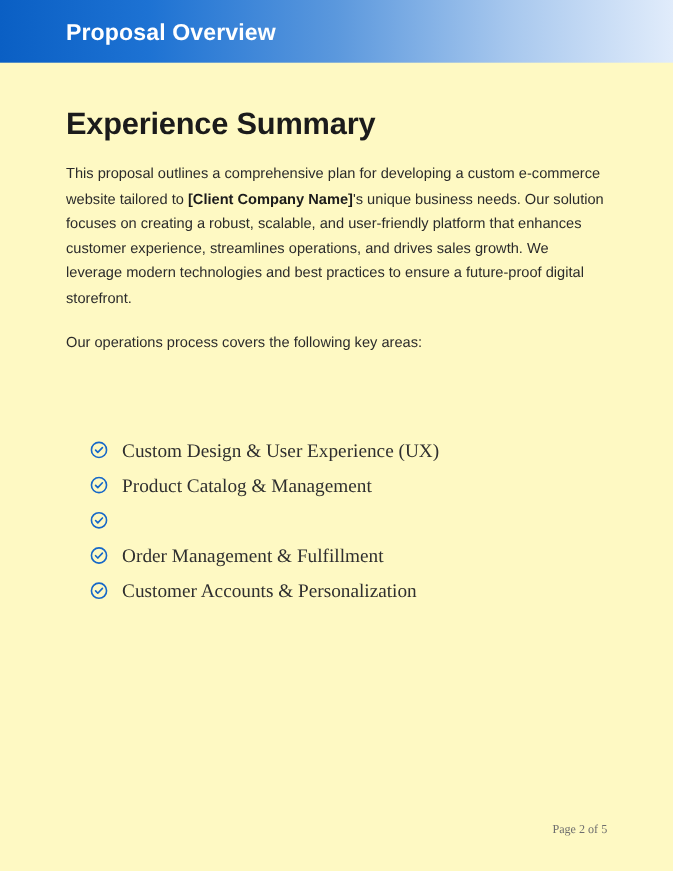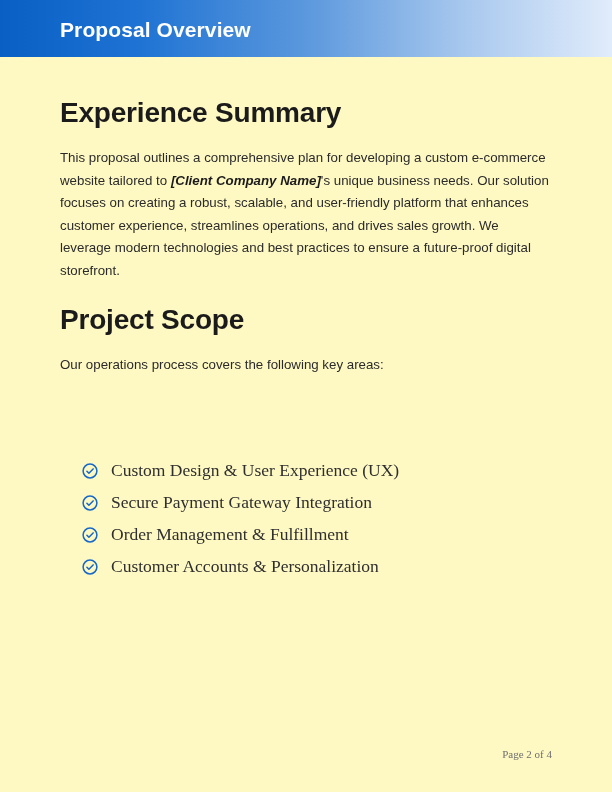--- a/index.html
+++ b/index.html
@@ -57,34 +57,34 @@
   .heading-scope { padding-top: 22px; }
 
   p.body-text {
     margin: 0;
     padding-top: 18px;
     font-size: 13.3px;
     line-height: 22.5px;
     color: #2b2b2b;
     text-align: left;
   }
-  p.body-text b { font-weight: bold; color: #1b1b1b; font-style: italic; }
+  p.body-text b { font-weight: bold; color: #1b1b1b; }
 
   .scope-intro { padding-top: 19px; }
 
   
   ul.check-list {
     list-style: none;
     margin: 0;
     padding: 0;
     padding-top: 78px;
   }
   ul.check-list li {
     display: flex;
-    align-items: center;
+    align-items: flex-start;
     padding-left: 22px;
     height: 32px;
   }
   .check-icon {
     flex: 0 0 auto;
     width: 16px;
     height: 16px;
     margin-right: 13px;
     display: block;
   }
@@ -116,41 +116,46 @@
   <div class="header-band">
     <div class="header-title">Proposal Overview</div>
   </div>
 
   <div class="content">
 
     <h1 class="section-heading heading-exec">Experience Summary</h1>
 
     <p class="body-text"><span>This proposal outlines a comprehensive plan for developing a custom e-commerce website tailored to </span><b>[Client Company Name]</b><span>'s unique business needs. Our solution focuses on creating a robust, scalable, and user-friendly platform that enhances customer experience, streamlines operations, and drives sales growth. We leverage modern technologies and best practices to ensure a future-proof digital storefront.</span></p>
 
-    <h1 class="section-heading heading-scope">Project Scope</h1>
 
     <p class="body-text scope-intro">Our operations process covers the following key areas:</p>
 
     <ul class="check-list">
 
       <li>
         <svg class="check-icon" viewBox="0 0 16 16">
           <circle cx="8" cy="8" r="6.9" fill="none" stroke="#1668c8" stroke-width="1.5"></circle>
           <path d="M4.9 8.2 L6.9 10.3 L11.1 5.9" fill="none" stroke="#1668c8" stroke-width="1.5" stroke-linecap="round" stroke-linejoin="round"></path>
         </svg>
         <span class="check-label">Custom Design &amp; User Experience (UX)</span>
       </li>
 
+      <li>
+        <svg class="check-icon" viewBox="0 0 16 16">
+          <circle cx="8" cy="8" r="6.9" fill="none" stroke="#1668c8" stroke-width="1.5"></circle>
+          <path d="M4.9 8.2 L6.9 10.3 L11.1 5.9" fill="none" stroke="#1668c8" stroke-width="1.5" stroke-linecap="round" stroke-linejoin="round"></path>
+        </svg>
+        <span class="check-label">Product Catalog &amp; Management</span>
+      </li>
 
       <li>
         <svg class="check-icon" viewBox="0 0 16 16">
           <circle cx="8" cy="8" r="6.9" fill="none" stroke="#1668c8" stroke-width="1.5"></circle>
           <path d="M4.9 8.2 L6.9 10.3 L11.1 5.9" fill="none" stroke="#1668c8" stroke-width="1.5" stroke-linecap="round" stroke-linejoin="round"></path>
         </svg>
-        <span class="check-label">Secure Payment Gateway Integration</span>
       </li>
 
       <li>
         <svg class="check-icon" viewBox="0 0 16 16">
           <circle cx="8" cy="8" r="6.9" fill="none" stroke="#1668c8" stroke-width="1.5"></circle>
           <path d="M4.9 8.2 L6.9 10.3 L11.1 5.9" fill="none" stroke="#1668c8" stroke-width="1.5" stroke-linecap="round" stroke-linejoin="round"></path>
         </svg>
         <span class="check-label">Order Management &amp; Fulfillment</span>
       </li>
 
@@ -159,16 +164,16 @@
           <circle cx="8" cy="8" r="6.9" fill="none" stroke="#1668c8" stroke-width="1.5"></circle>
           <path d="M4.9 8.2 L6.9 10.3 L11.1 5.9" fill="none" stroke="#1668c8" stroke-width="1.5" stroke-linecap="round" stroke-linejoin="round"></path>
         </svg>
         <span class="check-label">Customer Accounts &amp; Personalization</span>
       </li>
 
     </ul>
   </div>
 
   <div class="footer">
-    <span>Page 2 of 4</span>
+    <span>Page 2 of 5</span>
   </div>
 
 </div>
 
 </body></html>

